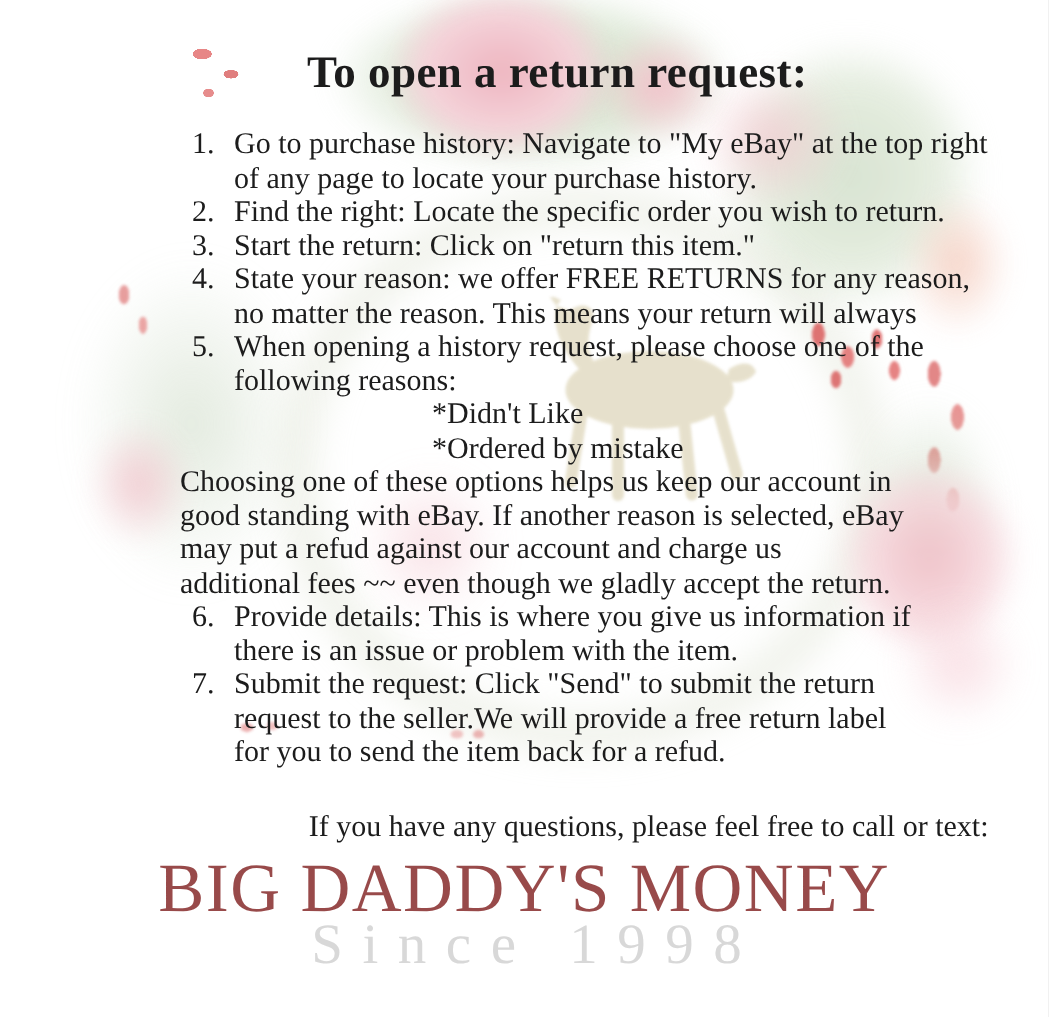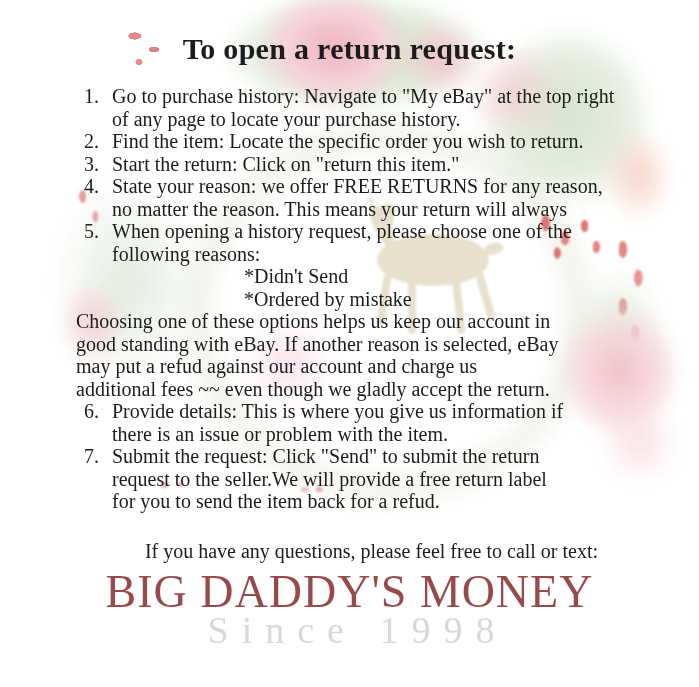--- a/index.html
+++ b/index.html
@@ -48,29 +48,29 @@
       radial-gradient(5px 4px at 75% 50%,#d95f5f 0 70%,transparent 72%);}
   .wreath{position:absolute;left:185px;top:125px;width:355px;height:325px;border-radius:50%;
       border:26px solid rgba(203,212,187,.28);filter:blur(11px);}
   .deer{position:absolute;left:330px;top:198px;opacity:.5;filter:blur(1.2px);}
   
   .wm-brand{position:absolute;left:0;right:0;top:565px;z-index:1;text-align:center;
       font-size:46px;letter-spacing:1px;color:#7f1d1d;opacity:.8;white-space:nowrap;}
   .wm-since{position:absolute;left:16px;right:0;top:608px;z-index:1;text-align:center;
       font-size:38px;letter-spacing:13px;color:#d2d2d2;opacity:.85;white-space:nowrap;}
   
-  .content{position:absolute;inset:0;z-index:2;}
+  .content{position:absolute;inset:0;z-index:2;margin-left:44px;}
   .title{margin:32px 0 0 0;text-align:center;font-size:30px;font-weight:600;letter-spacing:.3px;}
   .body{margin:19px 40px 0 84px;font-size:20px;line-height:22.5px;}
   .step{position:relative;padding-left:28px;}
   .step .num{position:absolute;left:0;}
   .line{white-space:nowrap;}
   .reasons{padding-left:160px;}
   .note{margin-left:-8px;}
-  .contact{margin-top:27px;text-align:center;font-family:Liberation Serif, serif;}
+  .contact{margin-top:27px;text-align:right;font-family:Liberation Serif, serif;}
   .contact .line{white-space:normal;}
 </style>
 </head>
 <body>
 
 <div class="page">
 
   <div class="bg">
     <div class="fl f-top-leaves"></div>
     <div class="fl f-top-rose"></div>
@@ -114,42 +114,42 @@
     <div class="body">
 
       <div class="step">
         <span class="num">1.</span>
         <div class="line">Go to purchase history: Navigate to "My eBay" at the top right</div>
         <div class="line">of any page to locate your purchase history.</div>
       </div>
 
       <div class="step">
         <span class="num">2.</span>
-        <div class="line">Find the item: Locate the specific order you wish to return.</div>
+        <div class="line">Find the right: Locate the specific order you wish to return.</div>
       </div>
 
       <div class="step">
         <span class="num">3.</span>
         <div class="line">Start the return: Click on "return this item."</div>
       </div>
 
       <div class="step">
         <span class="num">4.</span>
         <div class="line">State your reason: we offer FREE RETURNS for any reason,</div>
         <div class="line">no matter the reason. This means your return will always</div>
       </div>
 
       <div class="step">
         <span class="num">5.</span>
         <div class="line">When opening a history request, please choose one of the</div>
         <div class="line">following reasons:</div>
       </div>
 
       <div class="reasons">
-        <div class="line">*Didn't Send</div>
+        <div class="line">*Didn't Like</div>
         <div class="line">*Ordered by mistake</div>
       </div>
 
       <div class="note">
         <div class="line">Choosing one of these options helps us keep our account in</div>
         <div class="line">good standing with eBay. If another reason is selected, eBay</div>
         <div class="line">may put a refud against our account and charge us</div>
         <div class="line">additional fees ~~ even though we gladly accept the return.</div>
       </div>
 

